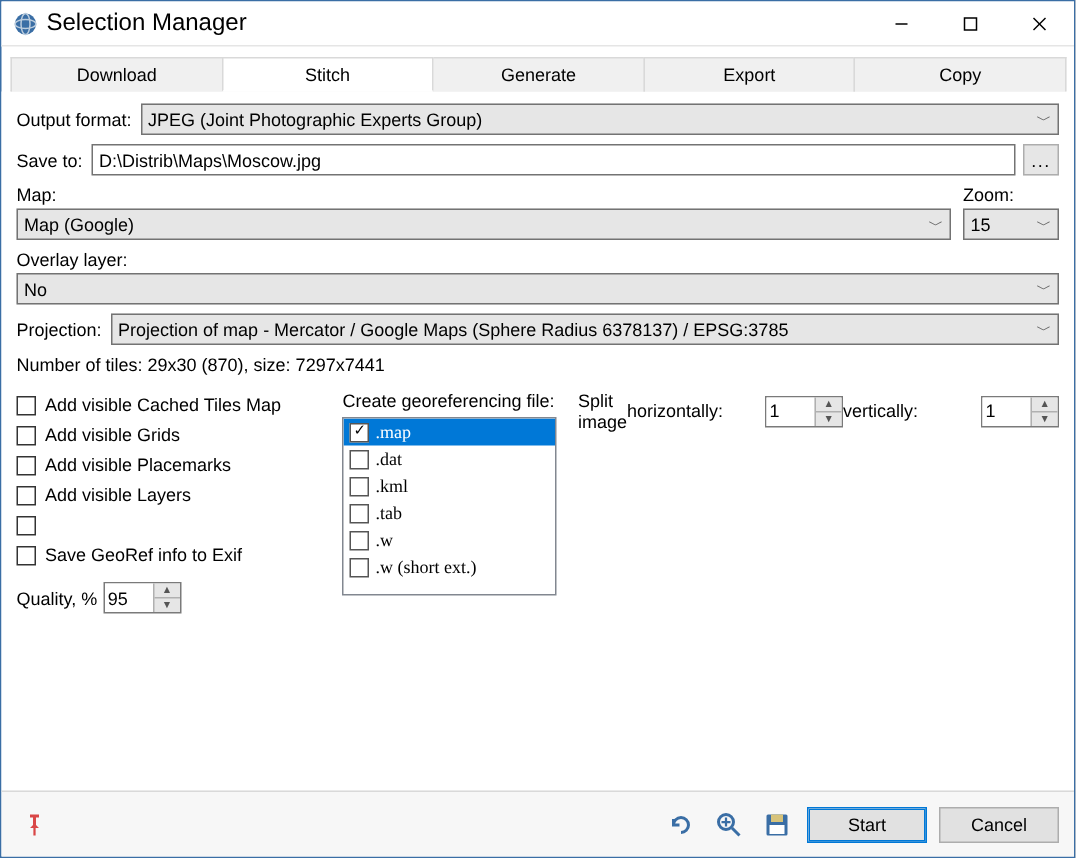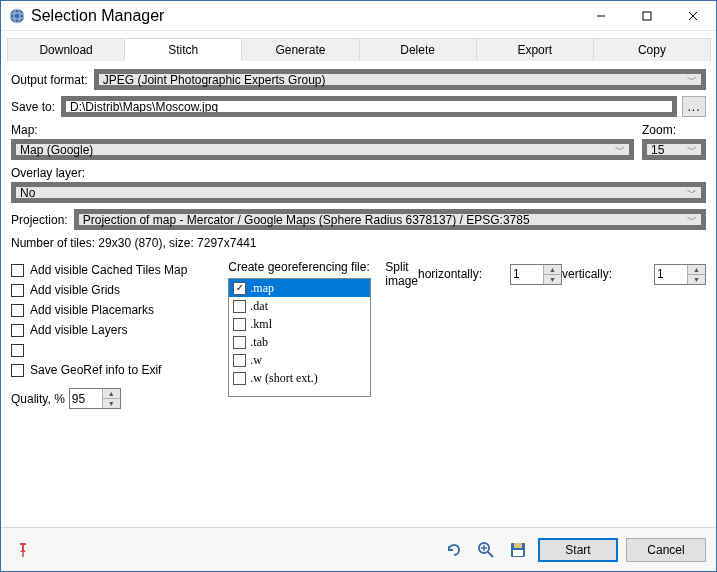--- a/index.html
+++ b/index.html
@@ -78,21 +78,21 @@
     background:#fff;
   }
   .row {
     display: flex;
     align-items: center;
     margin-bottom: 6px;
     gap: 6px;
   }
   .label { white-space: nowrap; }
   .select, .input, .combo {
-    border: 5px solid #737373;
+    border: 1px solid #737373;
     background: #e6e6e6;
     height: 21px;
     font-size: 12px;
     display: flex;
     align-items: center;
     padding: 0 4px;
     position: relative;
   }
   .select.whitebg, .input { background: #fff; }
   .select .arrow, .combo .arrow {
@@ -285,21 +285,20 @@
             <line x1="9" y1="1" x2="1" y2="9" stroke="#000" stroke-width="1"></line>
           </svg>
       </div>
     </div>
   </div>
 
   <div class="tabs">
     <div class="tab">Download</div>
     <div class="tab active">Stitch</div>
     <div class="tab">Generate</div>
-    <div class="tab">Delete</div>
     <div class="tab">Export</div>
     <div class="tab">Copy</div>
   </div>
 
   <div class="content">
 
     <div class="row">
       <span class="label">Output format:</span>
       <div class="select" style="flex:1">
         <span>JPEG (Joint Photographic Experts Group)</span>

